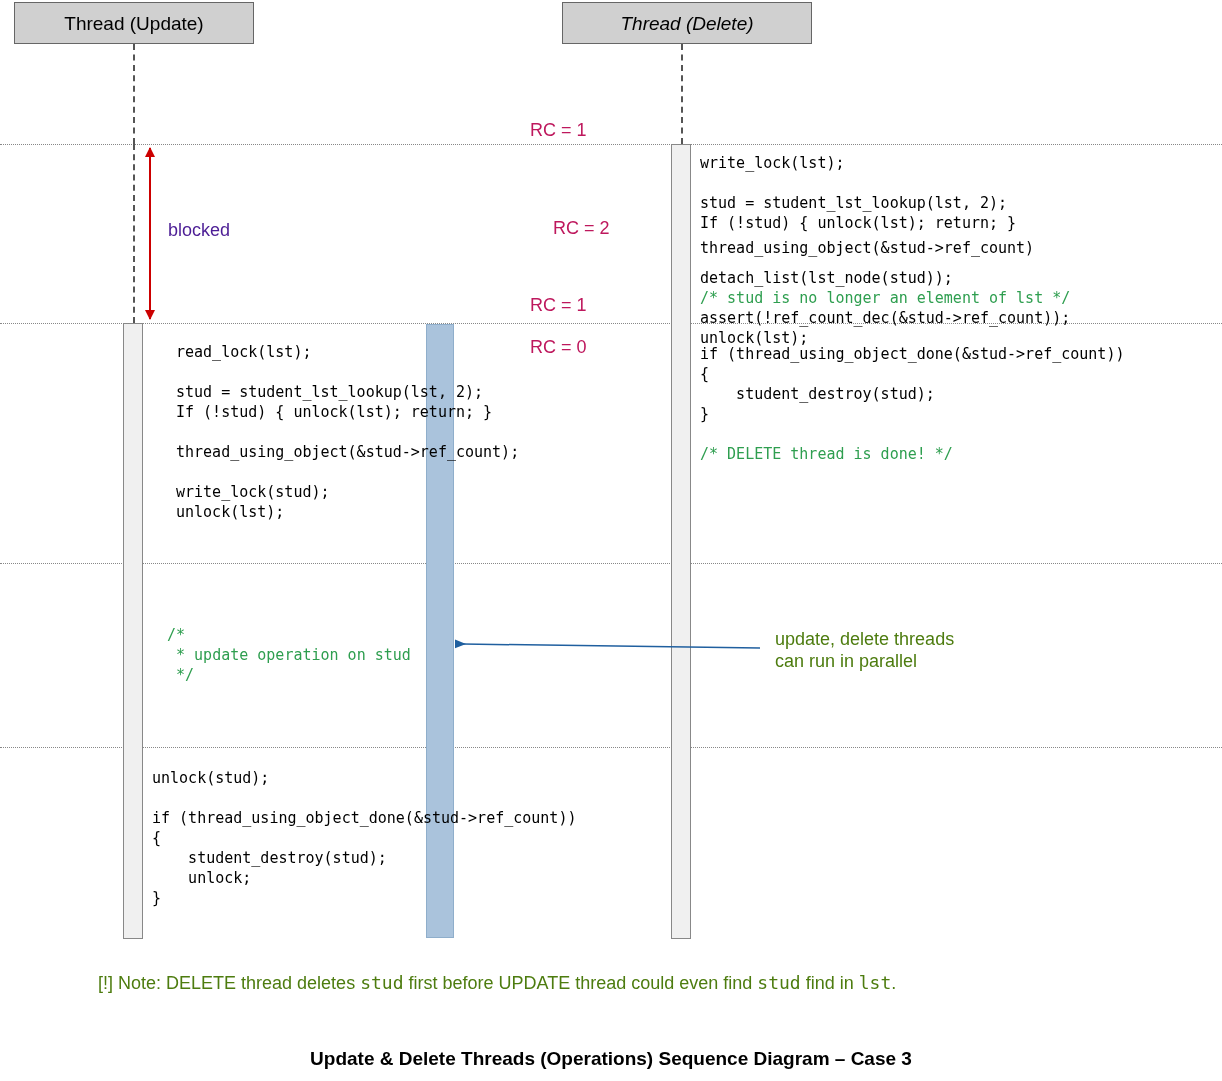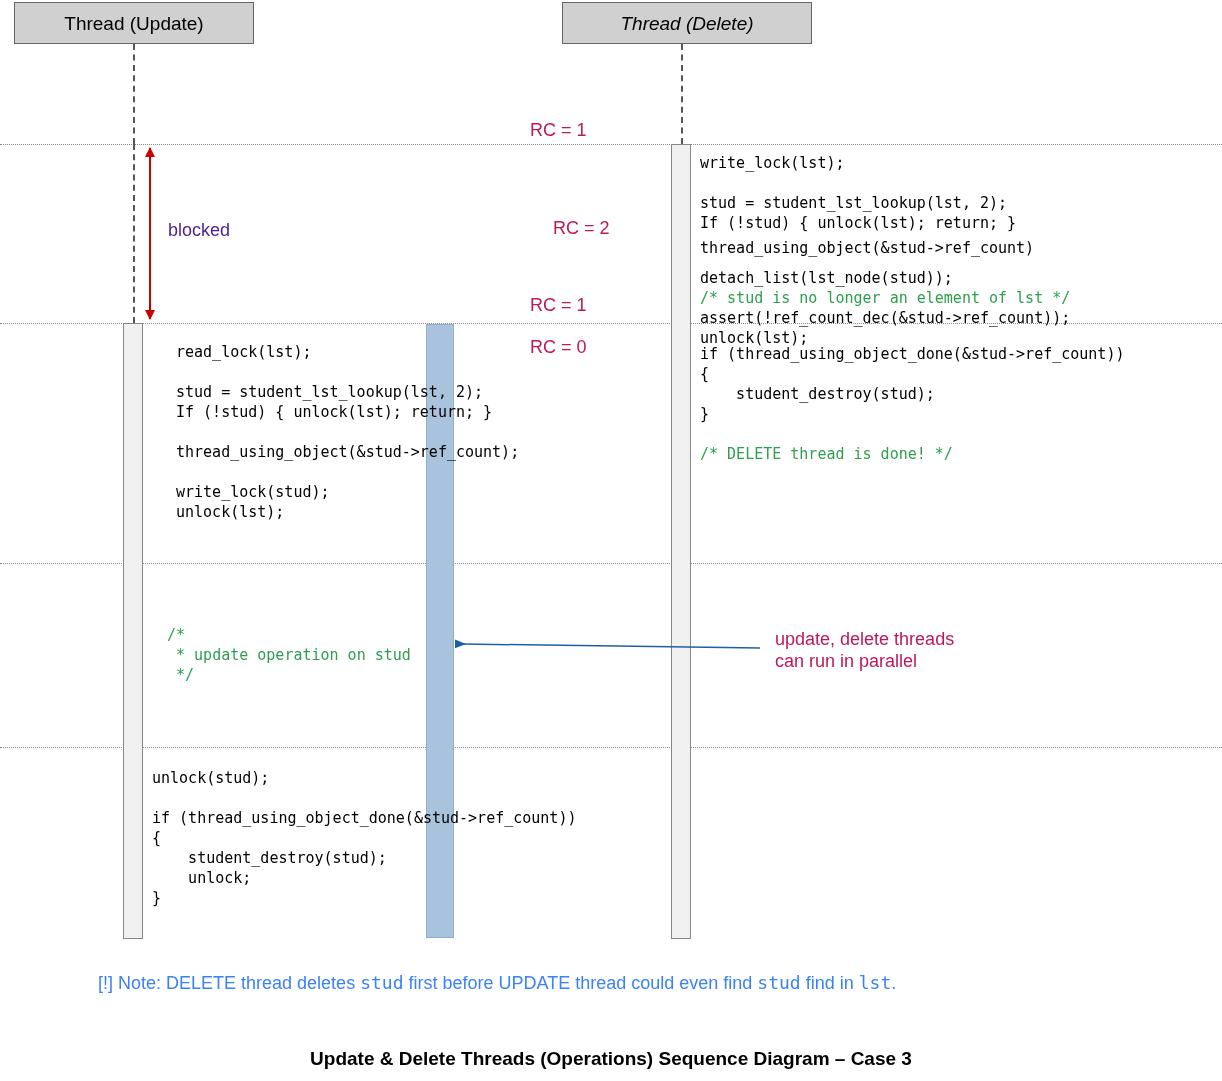--- a/index.html
+++ b/index.html
@@ -63,34 +63,34 @@
     font-size: 18px;
   }
   .dotted-hline {
     position: absolute;
     border-top: 1.5px dotted #888;
     height: 0;
   }
   .note-text {
     position: absolute;
     font-size: 18px;
-    color: #3b82f6;
+    color: #4d7c0f;
   }
   .mono-inline {
     font-family: "DejaVu Sans Mono", "Liberation Mono", Consolas, monospace;
   }
   .title {
     position: absolute;
     font-size: 19px;
     font-weight: bold;
     text-align: center;
   }
   .annot-text {
     position: absolute;
-    color: #be185d;
+    color: #4d7c0f;
     font-size: 18px;
     line-height: 22px;
   }
   .red-arrow {
     position: absolute;
     width: 0;
     border-left: 2px solid #c00;
   }
   .red-arrow::before,
   .red-arrow::after {

